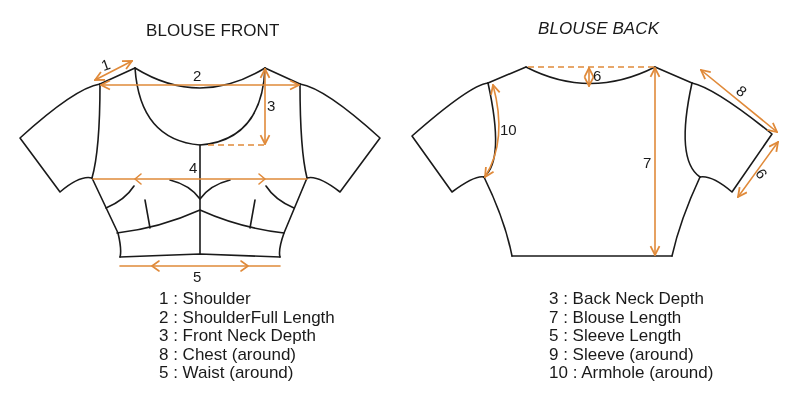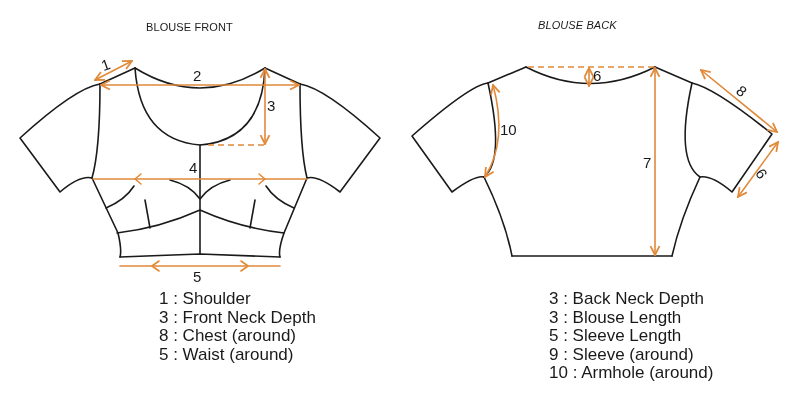--- a/index.html
+++ b/index.html
@@ -1,18 +1,18 @@
 <!DOCTYPE html>
 <html><head>
 <meta charset="utf-8">
 <style>
   html, body { margin: 0; padding: 0; background: #ffffff; }
   body { width: 800px; height: 408px; position: relative; overflow: hidden;
          font-family: "Liberation Sans", "DejaVu Sans", sans-serif; color: #1a1a1a; }
-  .title { position: absolute; font-size: 11px; letter-spacing: 0.1px; }
+  .title { position: absolute; font-size: 17px; letter-spacing: 0.1px; }
   #title-front { left: 146px; top: 21px; }
   #title-back { left: 538px; top: 19px; font-style: italic; }
   svg.diagram { position: absolute; left: 0; top: 0; }
   .outline { fill: none; stroke: #1a1a1a; stroke-width: 1.6; stroke-linejoin: round; stroke-linecap: round; }
   .meas { fill: none; stroke: #e08a3a; stroke-width: 1.6; stroke-linecap: round; stroke-linejoin: round; }
   .meas-dash { fill: none; stroke: #e08a3a; stroke-width: 1.6; stroke-dasharray: 6 4; }
   .num { font-family: "Liberation Sans", sans-serif; font-size: 15px; fill: #1a1a1a; }
   .legend { position: absolute; font-size: 17px; line-height: 18.5px; margin-left: 36px; }
   #legend-front { left: 123px; top: 290px; }
   #legend-back { left: 513px; top: 290px; }
@@ -112,24 +112,25 @@
     <text class="num" x="593" y="81">6</text>
     <text class="num" x="643" y="168">7</text>
     <text class="num" x="737" y="97" transform="rotate(40 742 92)">8</text>
     <text class="num" x="756" y="178" transform="rotate(-125 761 173)">9</text>
     <text class="num" x="500" y="135">10</text>
   </g>
 </svg>
 
 <div class="legend" id="legend-front">
   <div class="legend-item">1 : Shoulder</div>
+  <div class="legend-item">2 : ShoulderFull Length</div>
   <div class="legend-item">3 : Front Neck Depth</div>
   <div class="legend-item">8 : Chest (around)</div>
   <div class="legend-item">5 : Waist (around)</div>
 </div>
 
 <div class="legend" id="legend-back">
   <div class="legend-item">3 : Back Neck Depth</div>
-  <div class="legend-item">3 : Blouse Length</div>
+  <div class="legend-item">7 : Blouse Length</div>
   <div class="legend-item">5 : Sleeve Length</div>
   <div class="legend-item">9 : Sleeve (around)</div>
   <div class="legend-item">10 : Armhole (around)</div>
 </div>
 
 </body></html>

